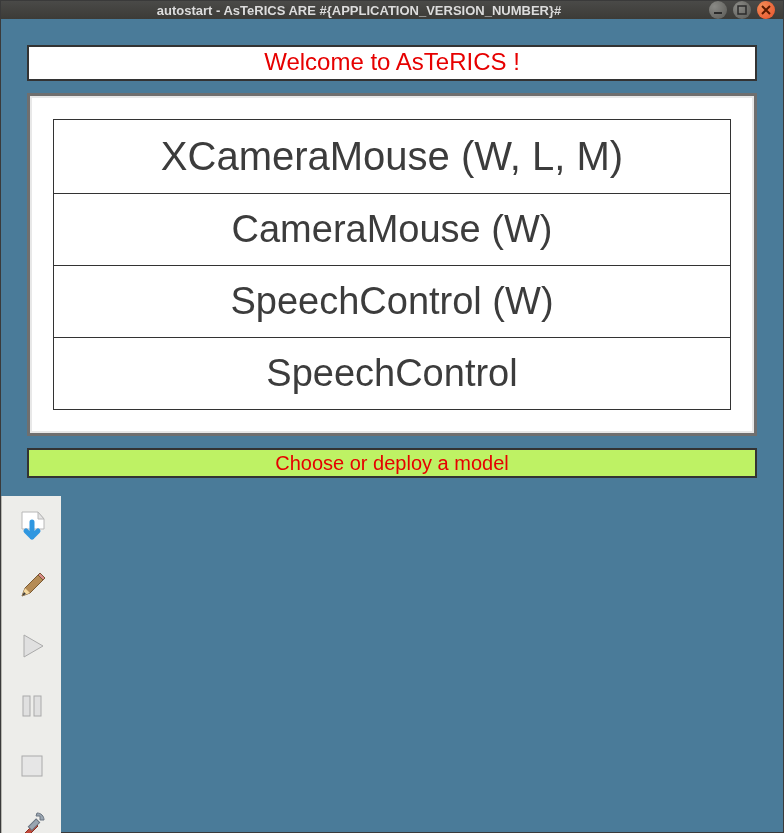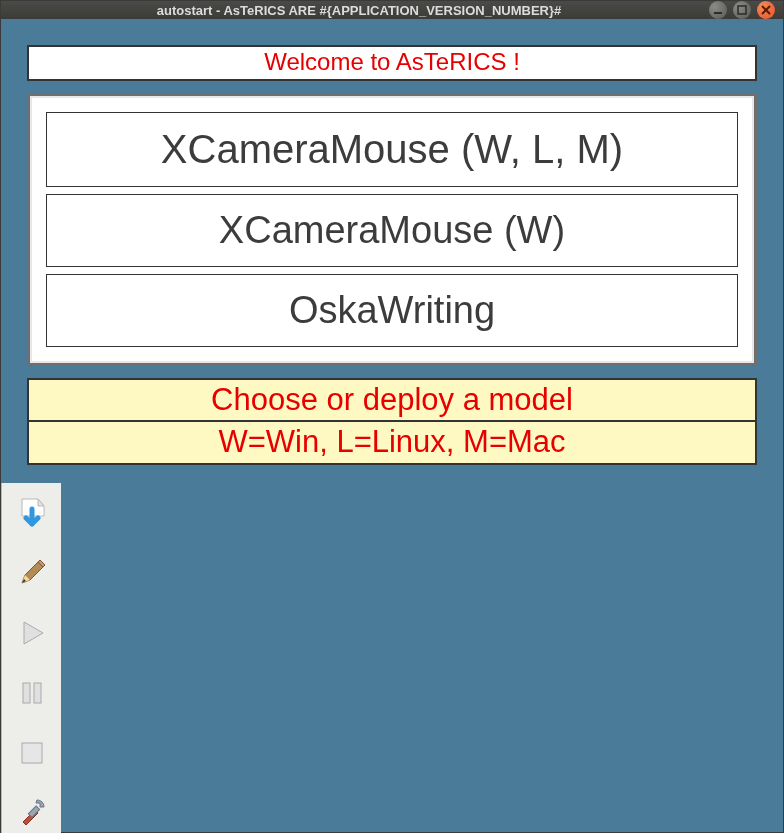--- a/index.html
+++ b/index.html
@@ -58,46 +58,45 @@
     text-align: center;
     color: #e60000;
     font-size: 24px;
     padding: 0 0 2px 0;
     line-height: 1.25;
   }
   .list-panel {
     background: #ffffff;
     border: 3px solid #6f6f6f;
     box-shadow: inset 0 0 0 2px #e8e8e8;
-    padding: 16px;
-    display: flex;
-    flex-direction: column;
-    gap: 8px;
+    padding: 23px;
+    display: flex;
+    flex-direction: column;
   }
   .list-item {
     border: 1px solid #333;
     background: #ffffff;
     text-align: center;
     font-size: 38px;
     color: #3c3c3c;
     padding: 14px 4px;
     cursor: pointer;
     margin-top: -1px;
   }
   .list-item:first-child { margin-top: 0; font-size: 40px; }
   .footer-box {
     display: flex;
     flex-direction: column;
   }
   .footer-row {
-    background: #fef9c3;
+    background: #bef264;
     border: 2px solid #333;
     text-align: center;
     color: #e60000;
-    font-size: 31px;
+    font-size: 20px;
     line-height: 1.3;
     margin-top: -2px;
   }
   .footer-row:first-child { margin-top: 0; }
   .sidebar {
     width: 60px;
     background: #ededea;
     border-left: 1px solid #b8b8b2;
     display: flex;
     flex-direction: column;
@@ -142,27 +141,27 @@
   </div>
 
   <div class="client">
 
     <div class="content-area">
 
       <div class="welcome-box">Welcome to AsTeRICS !</div>
 
       <div class="list-panel">
         <div class="list-item">XCameraMouse (W, L, M)</div>
-        <div class="list-item">XCameraMouse (W)</div>
-        <div class="list-item">OskaWriting</div>
+        <div class="list-item">CameraMouse (W)</div>
+        <div class="list-item">SpeechControl (W)</div>
+        <div class="list-item">SpeechControl</div>
       </div>
 
       <div class="footer-box">
         <div class="footer-row">Choose or deploy a model</div>
-        <div class="footer-row">W=Win, L=Linux, M=Mac</div>
       </div>
 
     </div>
 
     <div class="sidebar">
 
       <div class="side-btn">
         <svg width="36" height="36" viewBox="0 0 36 36">
           <path d="M8 4 L24 4 L30 11 L30 21 L8 21 Z" fill="#ffffff" stroke="#b8b8b8" stroke-width="1"></path>
           <path d="M24 4 L24 11 L30 11 Z" fill="#e4e4e4" stroke="#b8b8b8" stroke-width="1"></path>

